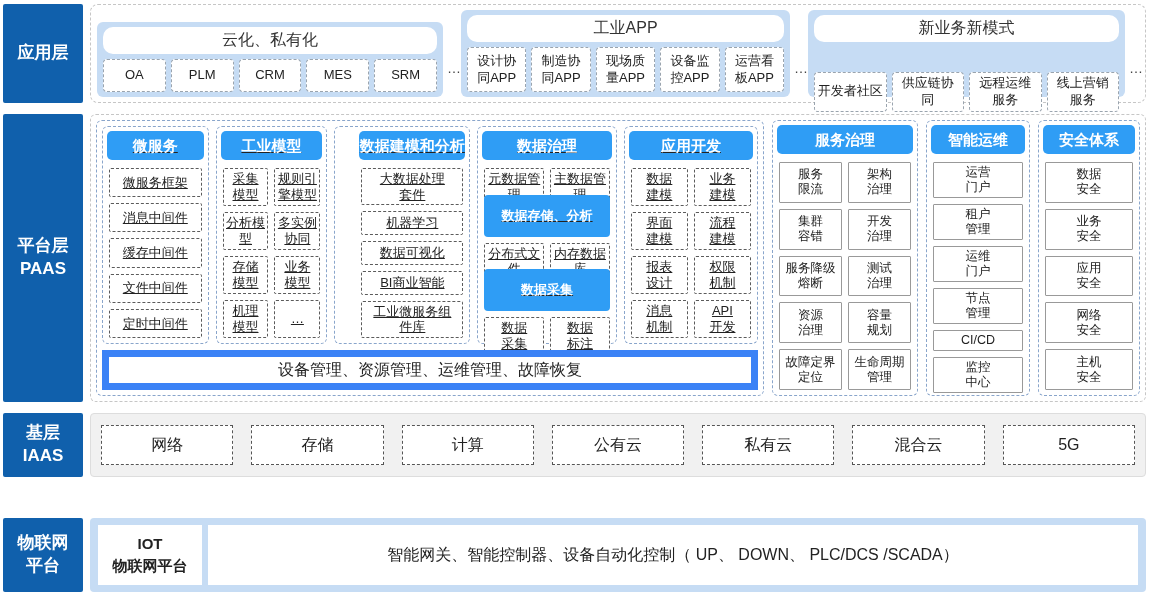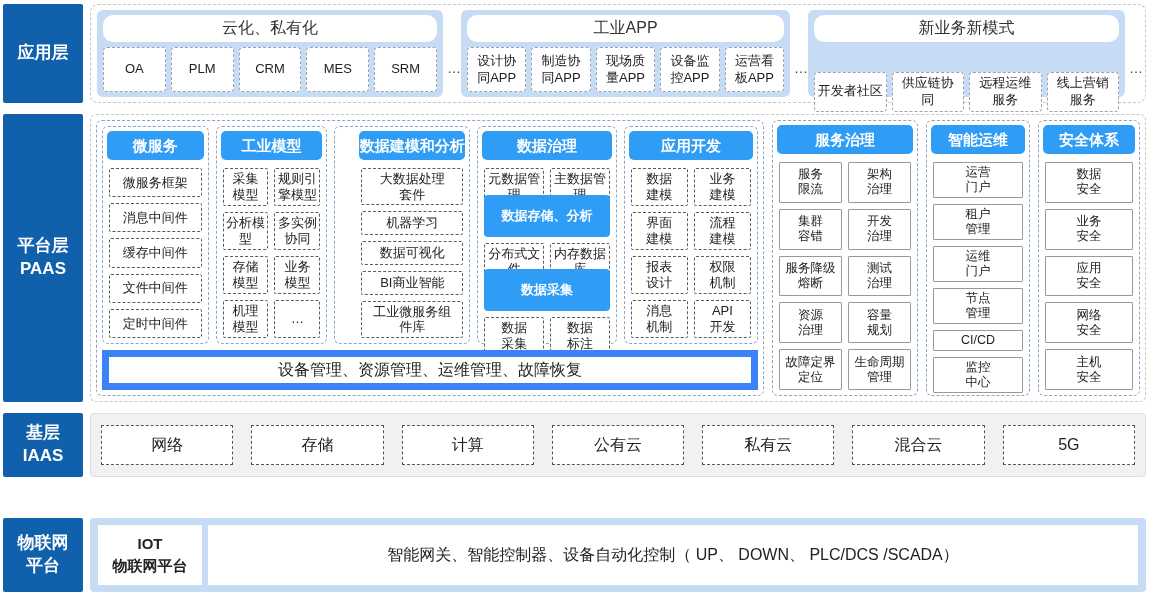--- a/index.html
+++ b/index.html
@@ -15,36 +15,36 @@
 
   .sidebar { width:80px; flex:none; background:#1060ac; color:#fff; font-weight:bold;
     font-size:17px; line-height:1.35; display:flex; flex-direction:column;
     align-items:center; justify-content:center; text-align:center; border-radius:2px; }
 
   
   .app-content { flex:1; min-width:0; border:1px dashed #c6c6c6; border-radius:8px;
     background:#fff; padding:5px 6px; display:flex; gap:4px; }
   .app-group { background:#c6dcf4; border-radius:6px; padding:5px 6px;
     display:flex; flex-direction:column; min-width:0; }
-  .g0 { flex:356; } .g1 { flex:338; } .g2 { flex:325;gap:25px; }
+  .g0 { flex:356;margin-top:12px; } .g1 { flex:338; } .g2 { flex:325;gap:25px; }
   .app-group-header { background:#fff; border-radius:10px; height:27px; flex:none;
     display:flex; align-items:center; justify-content:center; font-size:16px; color:#333; margin-bottom:5px; }
   .app-items { display:flex; gap:5px; flex:1; }
   .app-item { flex:1; background:#fff; border:1px dashed #9aa4ae; border-radius:4px;
     display:flex; align-items:center; justify-content:center; text-align:center;
     font-size:13px; line-height:1.3; padding:2px 1px; white-space:pre-line; min-width:0; }
   .app-more { flex:none; width:10px; align-self:center; position:relative; top:14px;
     font-size:14px; color:#444; }
 
   
   .paas-content { flex:1; min-width:0; border:1px dashed #c6c6c6; border-radius:6px;
     background:#fff; padding:5px; display:flex; gap:8px; }
   .paas-left { flex:684; min-width:0; border:1px dashed #89a5cb; border-radius:6px;
     padding:5px; display:flex; flex-direction:column; }
-  .paas-cols { flex:1; display:flex; gap:7px; min-height:0; }
+  .paas-cols { flex:1; display:flex; gap:7px; min-height:0;text-decoration:underline; }
   .pcol { border:1px dashed #89a5cb; border-radius:6px; padding:3px; background:#fff;
     display:flex; flex-direction:column; min-width:0; }
   .c-micro {flex:114;} .c-model {flex:120;} .c-dm {flex:125;padding-left:23px;} .c-dg {flex:152;} .c-ad {flex:146;}
   .c-sg {flex:144;} .c-ops {flex:100;} .c-sec {flex:98;}
   .pcol-header { flex:none; background:#2f9df5; color:#fff; font-weight:bold; font-size:15px;
     text-align:center; border-radius:5px; height:29px; line-height:29px; margin:1px 1px 6px 1px; }
   .pcol-body { flex:1; display:flex; flex-direction:column; gap:6px; padding:2px 3px; min-height:0; }
   .pcol-body.grid2 { display:grid; grid-template-columns:1fr 1fr; gap:6px; grid-auto-rows:minmax(0,1fr); }
   .pitem { border:1px dashed #5b5b5b; border-radius:2px; background:#fff;
     display:flex; align-items:center; justify-content:center; text-align:center;

